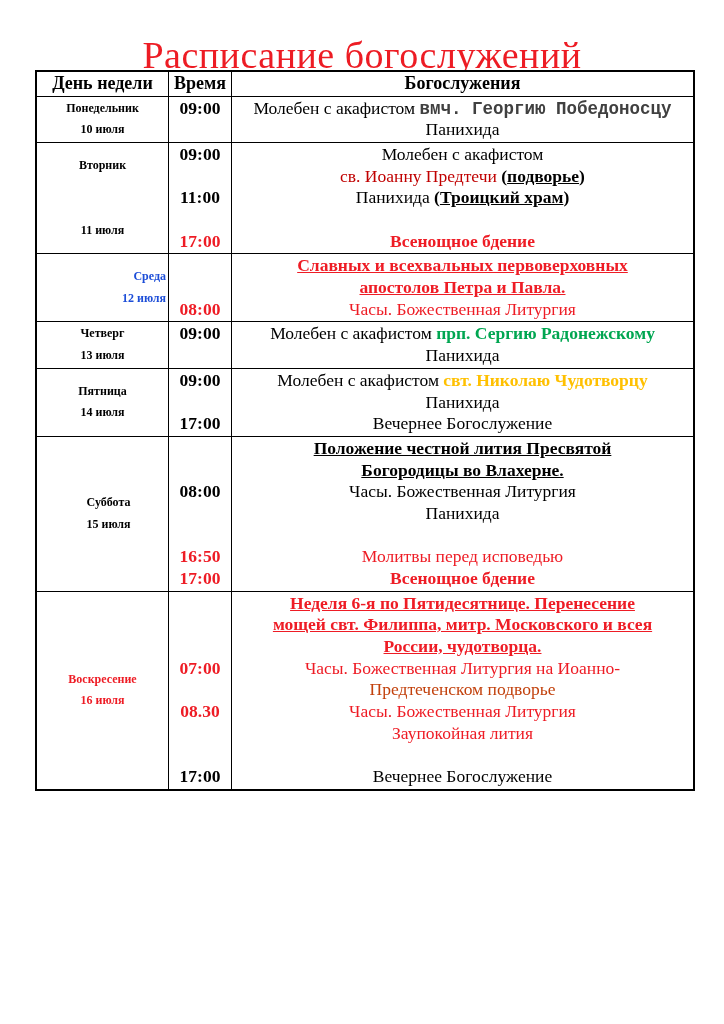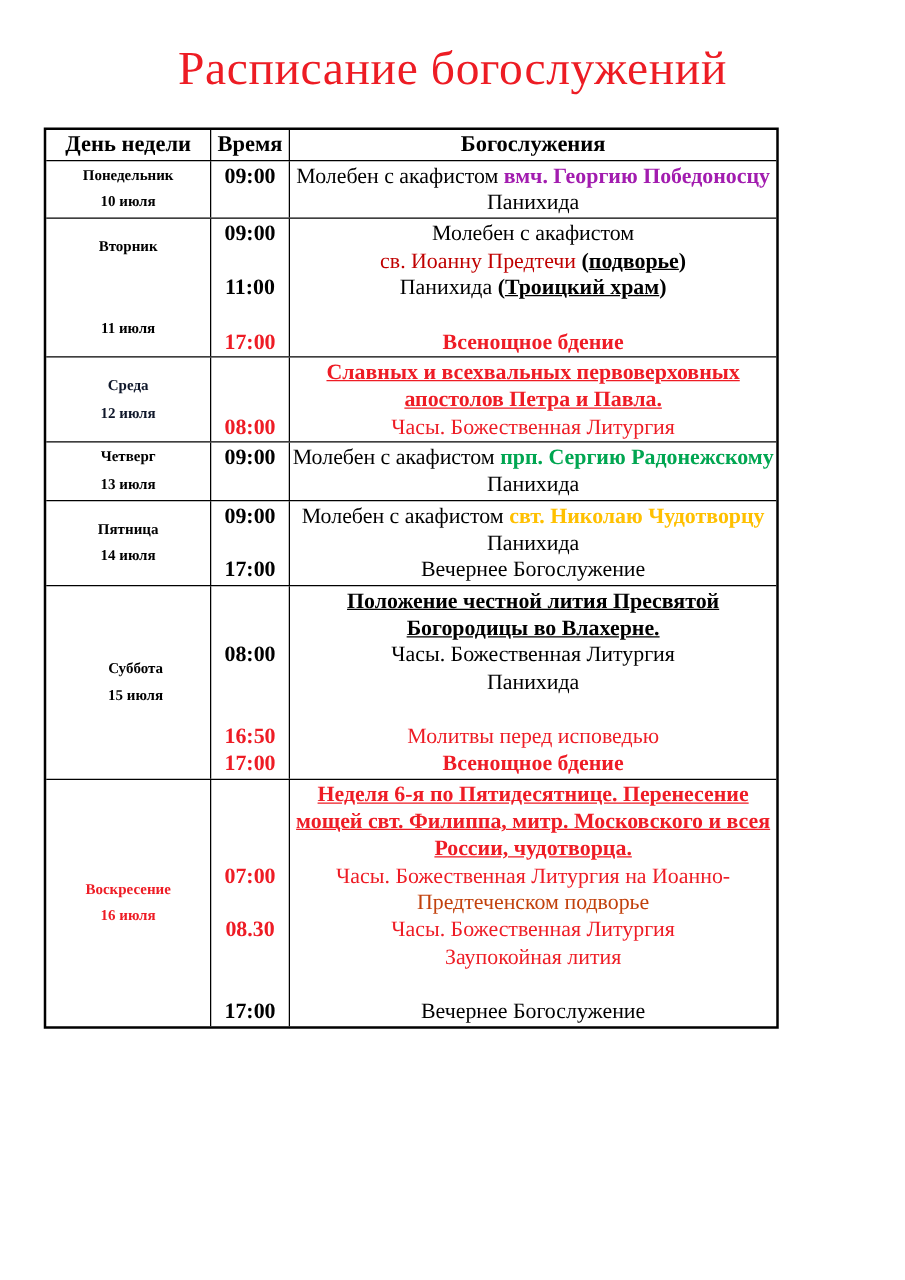--- a/index.html
+++ b/index.html
@@ -13,25 +13,24 @@
   }
   .title {
     position:absolute; left:0; top:8px; width:724px;
     text-align:center;
     font-size:38px;
     font-weight:normal;
     letter-spacing:0.5px;
     white-space:nowrap;
   }
   .stable {
-    position:absolute; left:35px; top:70px; width:588px;
+    position:absolute; left:35px; top:70px; width:660px;
     border:2px solid #000;
     box-sizing:border-box;
     background:#fff;
-    margin-top:32px;
   }
   .trow {
     display:grid;
     grid-template-columns:131px 63px 1fr;
     border-top:1.5px solid #000;
   }
   .trow.first { border-top:none; }
   .cell {
     border-left:1.5px solid #000;
     text-align:center;
@@ -75,21 +74,21 @@
         <div class="trow">
           <div class="cell c1 day-cell" style="color: rgb(0, 0, 0);">
             <div class="day-line">Понедельник</div>
             <div class="day-line">10 июля</div>
           </div>
           <div class="cell time-cell">
             <div class="line" style="color: rgb(0, 0, 0);">09:00</div>
             <div class="line">&nbsp;</div>
           </div>
           <div class="cell svc-cell">
-            <div class="line"><span style="color: rgb(0, 0, 0);">Молебен с акафистом </span><span class="b" style="color: #a21caf;">вмч. Георгию Победоносцу</span></div>
+            <div class="line"><span style="color: rgb(0, 0, 0);">Молебен с акафистом </span><span class="b" style="color: #404040; font-family: Liberation Mono, monospace;">вмч. Георгию Победоносцу</span></div>
             <div class="line"><span style="color: rgb(0, 0, 0);">Панихида</span></div>
           </div>
         </div>
         <div class="trow">
           <div class="cell c1 day-cell" style="color: rgb(0, 0, 0); gap: 43px;">
             <div class="day-line">Вторник</div>
             <div class="day-line">11 июля</div>
           </div>
           <div class="cell time-cell">
             <div class="line" style="color: rgb(0, 0, 0);">09:00</div>
@@ -100,21 +99,21 @@
           </div>
           <div class="cell svc-cell">
             <div class="line"><span style="color: rgb(0, 0, 0);">Молебен с акафистом</span></div>
             <div class="line"><span style="color: rgb(192, 0, 0);">св. Иоанну Предтечи </span><span class="b" style="color: rgb(0, 0, 0);">(</span><span class="b u" style="color: rgb(0, 0, 0);">подворье</span><span class="b" style="color: rgb(0, 0, 0);">)</span></div>
             <div class="line"><span style="color: rgb(0, 0, 0);">Панихида </span><span class="b" style="color: rgb(0, 0, 0);">(</span><span class="b u" style="color: rgb(0, 0, 0);">Троицкий храм</span><span class="b" style="color: rgb(0, 0, 0);">)</span></div>
             <div class="line">&nbsp;</div>
             <div class="line"><span class="b" style="color: rgb(238, 28, 37);">Всенощное бдение</span></div>
           </div>
         </div>
         <div class="trow">
-          <div class="cell c1 day-cell" style="color: #0f172a;">
+          <div class="cell c1 day-cell" style="color: #1d4ed8; align-items: flex-end;">
             <div class="day-line">Среда</div>
             <div class="day-line">12 июля</div>
           </div>
           <div class="cell time-cell">
             <div class="line">&nbsp;</div>
             <div class="line">&nbsp;</div>
             <div class="line" style="color: rgb(238, 28, 37);">08:00</div>
           </div>
           <div class="cell svc-cell">
             <div class="line"><span class="b i u" style="color: rgb(238, 28, 37);">Славных и всехвальных первоверховных</span></div>

